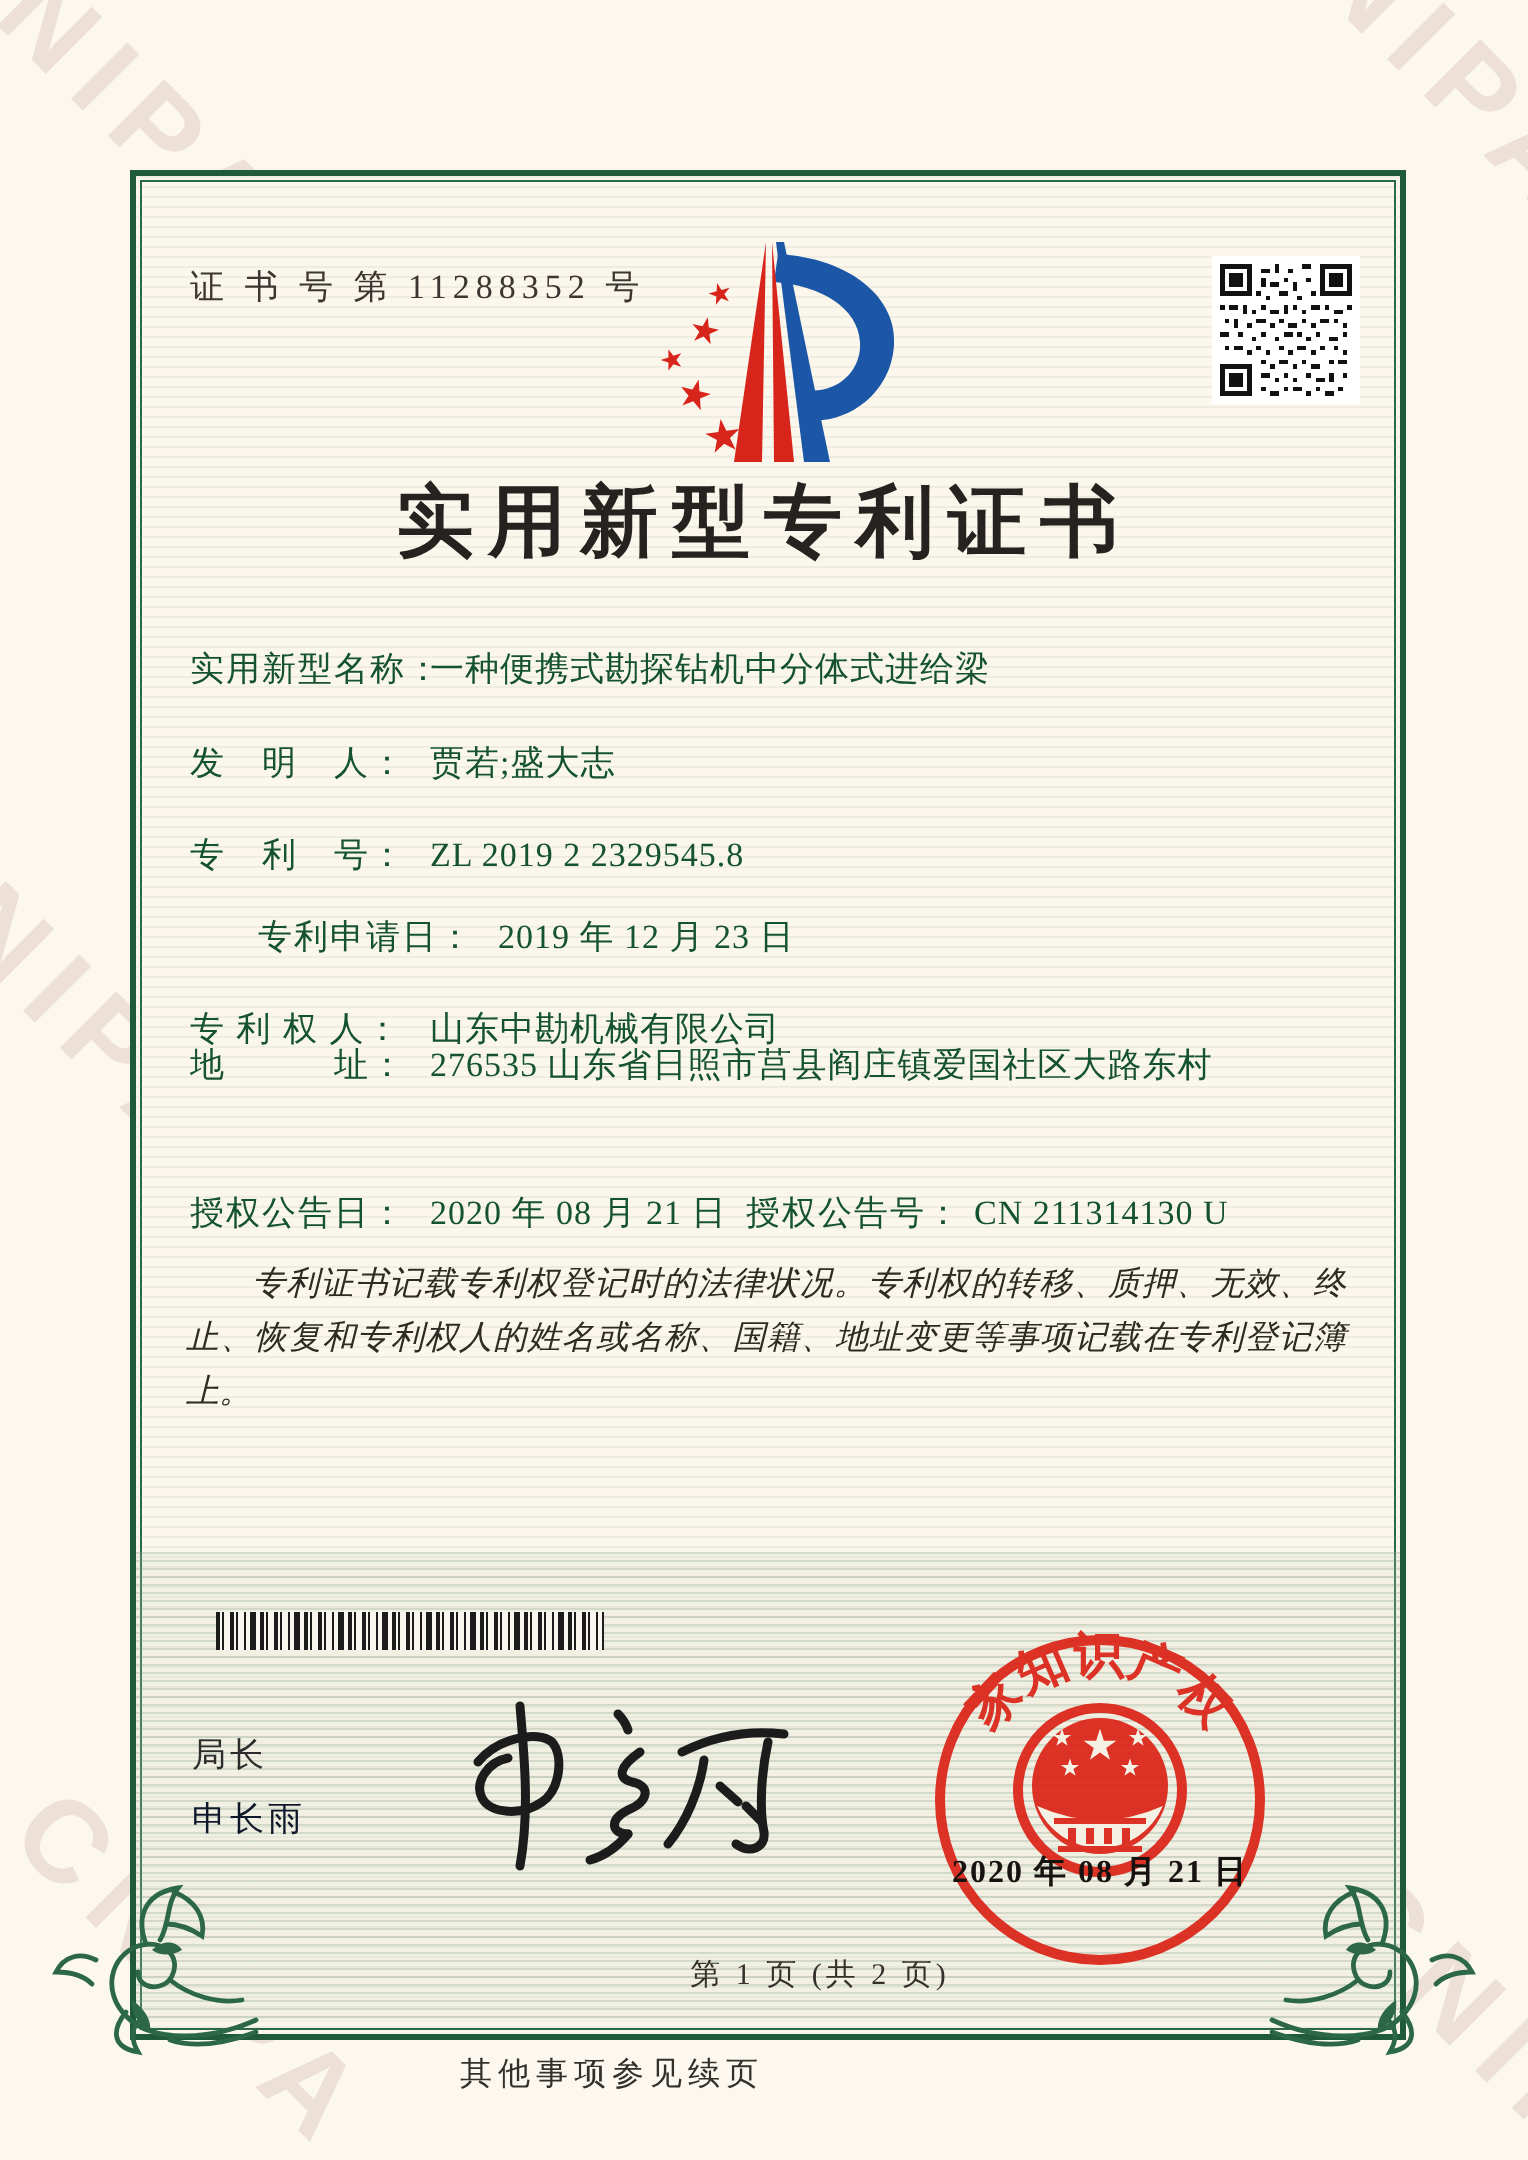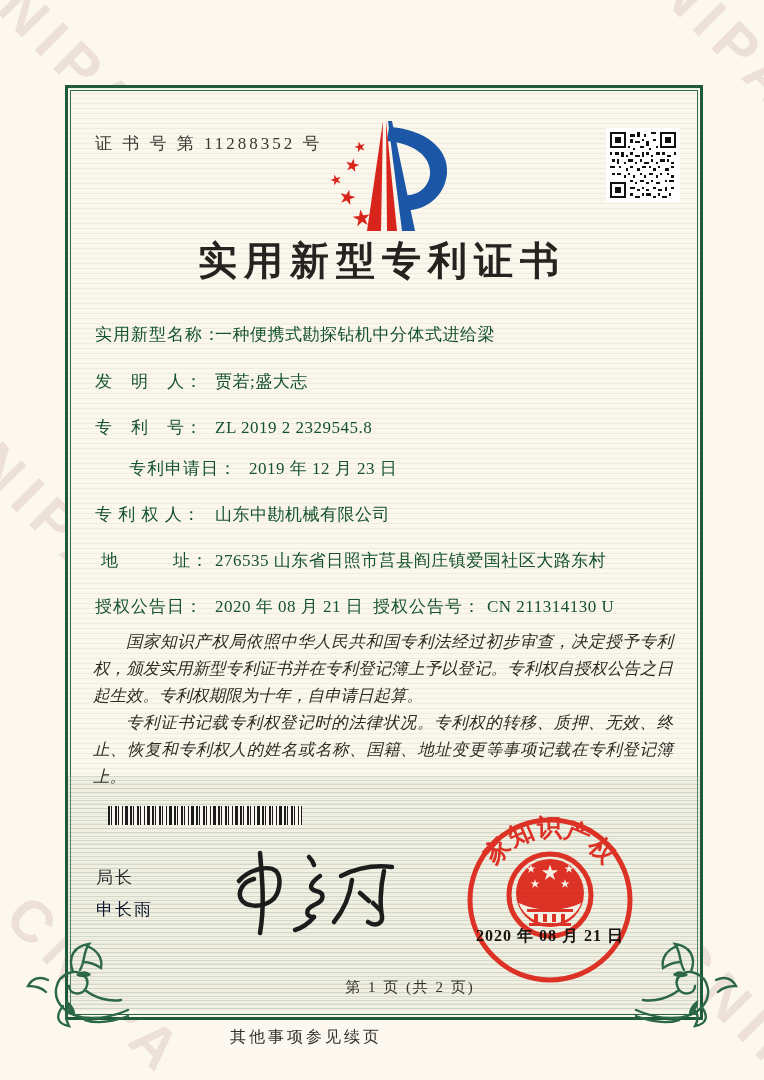--- a/index.html
+++ b/index.html
@@ -148,32 +148,31 @@
   </div>
   <div class="frow" style="top:416px;">
     <span class="flabel">专　利　号：</span><span class="fvalue">ZL 2019 2 2329545.8</span>
   </div>
   <div class="frow" style="top:457px;margin-left:34px;">
     <span class="flabel">专利申请日：</span><span class="fvalue">2019 年 12 月 23 日</span>
   </div>
   <div class="frow" style="top:503px;">
     <span class="flabel">专 利 权 人：</span><span class="fvalue">山东中勘机械有限公司</span>
   </div>
-  <div class="frow" style="top:549px;text-align:center;">
+  <div class="frow" style="top:521px;">
     <span class="flabel">地　　　址：</span><span class="fvalue">276535 山东省日照市莒县阎庄镇爱国社区大路东村</span>
   </div>
   <div class="frow" style="top:595px;">
     <span class="flabel">授权公告日：</span><span class="fvalue">2020 年 08 月 21 日</span>
     <span class="fpair2">
       <span class="flabel">授权公告号：</span><span class="fvalue">CN 211314130 U</span>
     </span>
   </div>
 
   <div class="body-text">
-    <p>国家知识产权局依照中华人民共和国专利法经过初步审查，决定授予专利权，颁发实用新型专利证书并在专利登记簿上予以登记。专利权自授权公告之日起生效。专利权期限为十年，自申请日起算。</p>
     <p>专利证书记载专利权登记时的法律状况。专利权的转移、质押、无效、终止、恢复和专利权人的姓名或名称、国籍、地址变更等事项记载在专利登记簿上。</p>
   </div>
 
   <div class="barcode"></div>
 
   <div class="signer-title">局长</div>
   <div class="signer-name">申长雨</div>
   <svg class="signature" width="185" height="95" viewBox="0 0 185 95">
     <g stroke="#1c1c1c" stroke-width="4.5" fill="none" stroke-linecap="round" stroke-linejoin="round">
       <path d="M16,38 C26,26 46,22 53,28 C59,35 57,52 48,58 C38,65 22,64 18,56 C14,48 21,38 31,36"></path>

